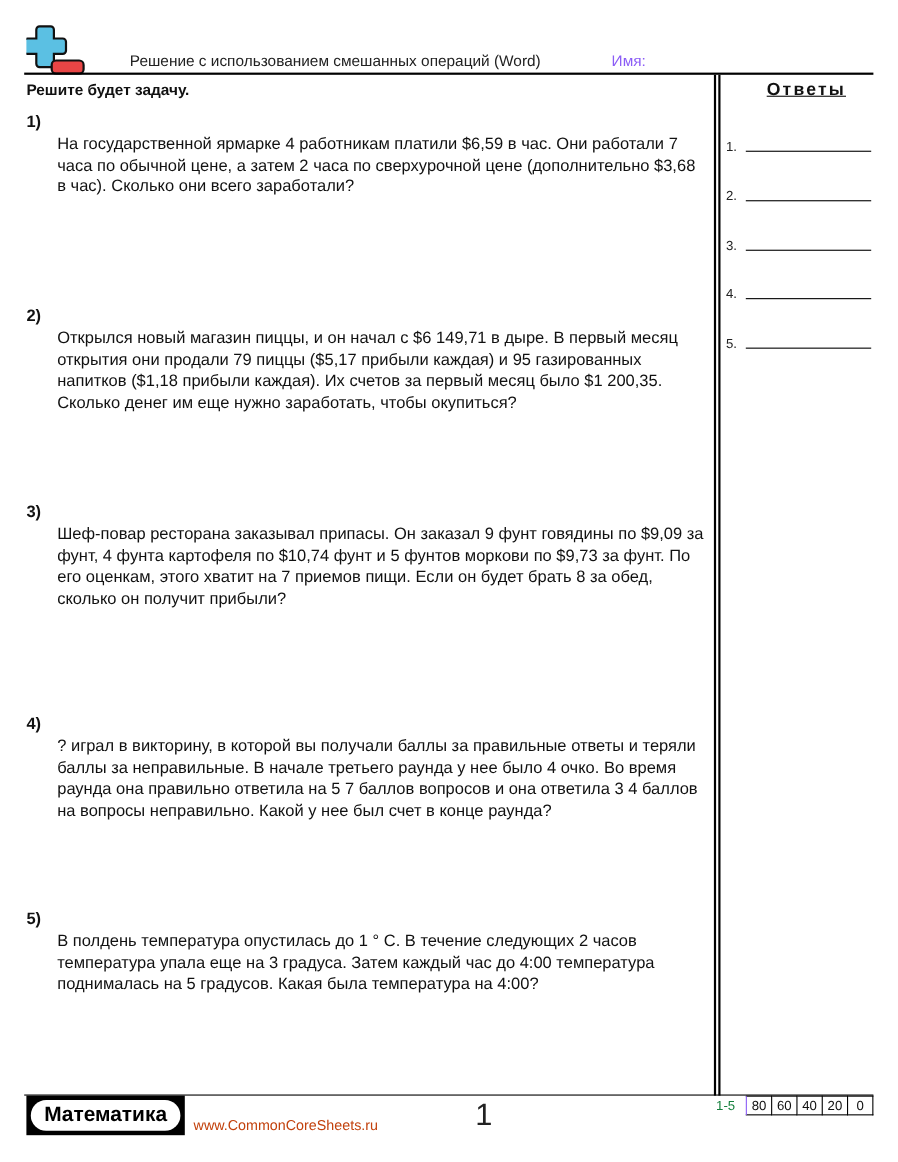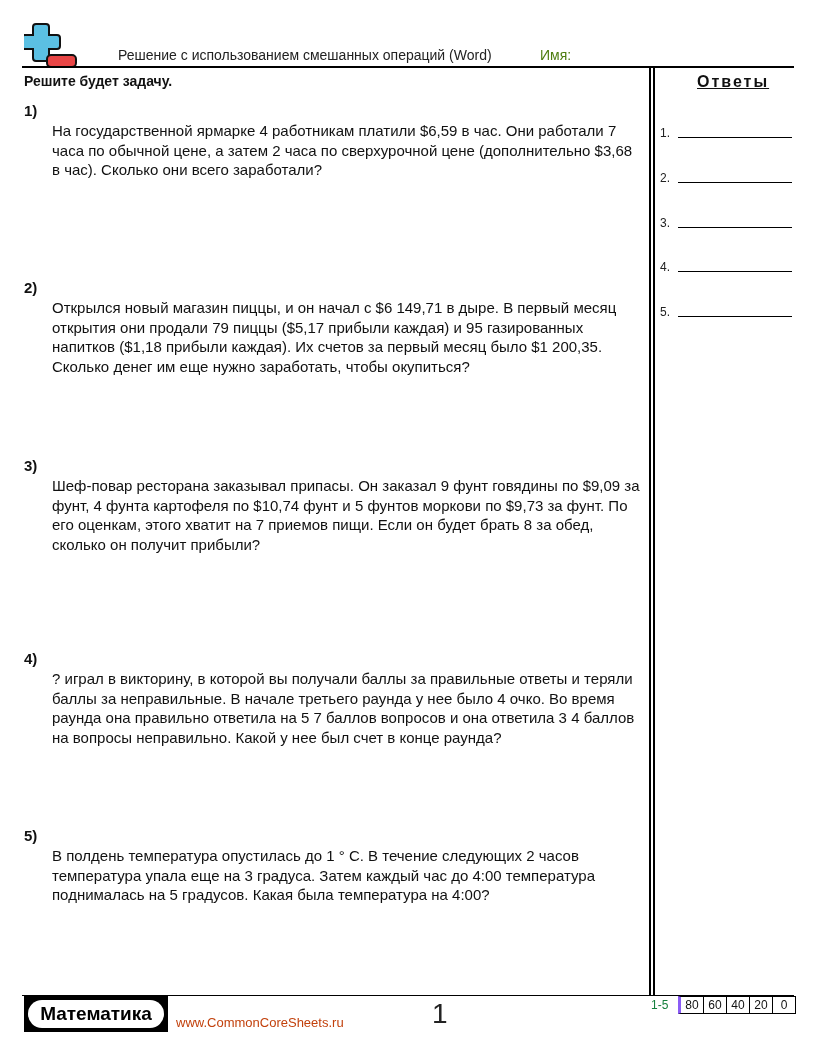--- a/index.html
+++ b/index.html
@@ -1,40 +1,40 @@
 <!DOCTYPE html>
 <html><head>
 <meta charset="utf-8">
 <style>
   html, body { margin: 0; padding: 0; background: #ffffff; }
   body { width: 816px; height: 1056px; position: relative; overflow: hidden; font-family: "Liberation Sans", sans-serif; color: #111; }
   .abs { position: absolute; }
   .logo { left: 24px; top: 22px; width: 56px; height: 46px; }
   .title { left: 118px; top: 47px; font-size: 14px; white-space: nowrap; color: #222; }
-  .name-label { left: 540px; top: 47px; font-size: 14px; color: #4d7c0f; }
+  .name-label { left: 556px; top: 47px; font-size: 14px; color: #8b5cf6; }
   .hline-top { left: 22px; top: 66px; width: 772px; height: 2px; background: #000; }
   .dbl { left: 649px; top: 68px; width: 2px; height: 928px; background: #000; }
   .dbl2 { left: 653px; top: 68px; width: 2px; height: 928px; background: #000; }
   .instructions { left: 24px; top: 73px; font-size: 14px; font-weight: bold; }
   .answers-title { left: 697px; top: 73px; font-size: 16px; font-weight: bold; text-decoration: underline; letter-spacing: 2px; }
   .q { left: 24px; width: 620px; font-size: 15px; line-height: 19.5px; display: flex; }
   .q .num { width: 28px; flex: none; font-weight: bold; }
   .q .txt { flex: 1; margin-top: 20px; }
   .ans-row { left: 660px; width: 132px; height: 20px; display: flex; align-items: flex-end; }
   .ans-row .n { font-size: 12px; width: 18px; color: #222; }
   .ans-row .line { flex: 1; border-bottom: 1.5px solid #000; height: 1px; margin-bottom: 2px; }
   .hline-bot { left: 22px; top: 995px; width: 772px; height: 1px; background: #000; }
   .brand { left: 24px; top: 996px; width: 144px; height: 36px; background: #000; }
   .brand-pill { position: absolute; left: 4px; top: 4px; width: 136px; height: 28px; background: #fff; border-radius: 14px; display: flex; align-items: center; justify-content: center; font-weight: bold; font-size: 19px; color: #000; }
   .site { left: 176px; top: 1015px; font-size: 13px; color: #c2410c; }
   .page-num { left: 432px; top: 998px; font-size: 28px; color: #222; }
   .score-label { left: 651px; top: 998px; font-size: 12px; color: #15803d; }
   .score-table { left: 678px; top: 996px; display: flex; }
   .score-table .cell { width: 22px; height: 16px; border: 1px solid #000; border-left: none; font-size: 12px; text-align: center; line-height: 16px; }
-  .score-table .cell:first-child { border-left: 3px solid #8b5cf6; }
+  .score-table .cell:first-child { border-left: 1px solid #8b5cf6; }
 </style>
 </head>
 <body>
 
 <div class="abs logo">
   <svg width="56" height="46" viewBox="0 0 56 46">
     <path d="M12 2 h10 a3 3 0 0 1 3 3 v8 h8 a3 3 0 0 1 3 3 v8 a3 3 0 0 1 -3 3 h-8 v9 a3 3 0 0 1 -3 3 h-10 a3 3 0 0 1 -3 -3 v-9 h-8 a3 3 0 0 1 -3 -3 v-8 a3 3 0 0 1 3 -3 h8 v-8 a3 3 0 0 1 3 -3 z" fill="#5BC0E3" stroke="#111" stroke-width="2"></path>
     <rect x="23" y="33" width="29" height="12" rx="4" fill="#E84545" stroke="#111" stroke-width="2"></rect>
   </svg>
 </div>

